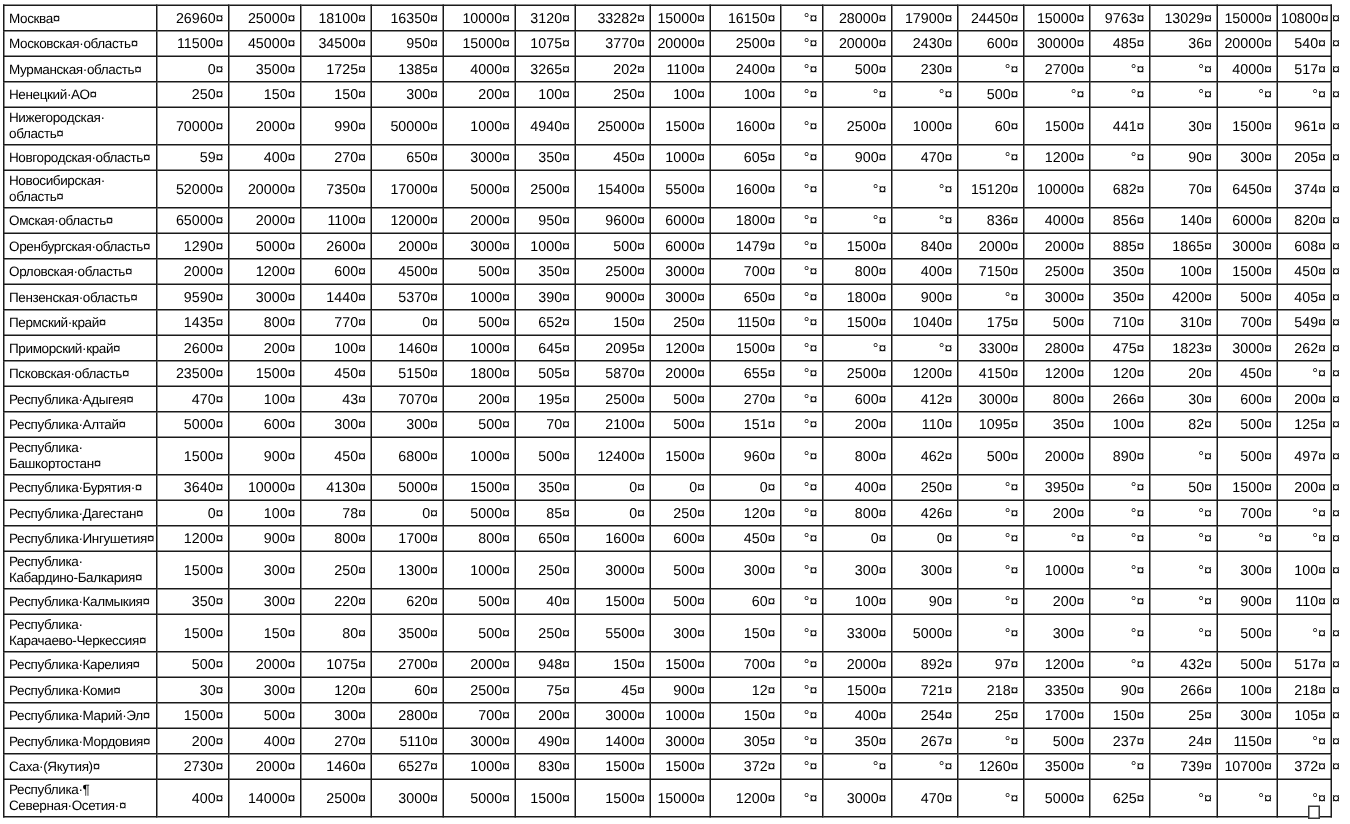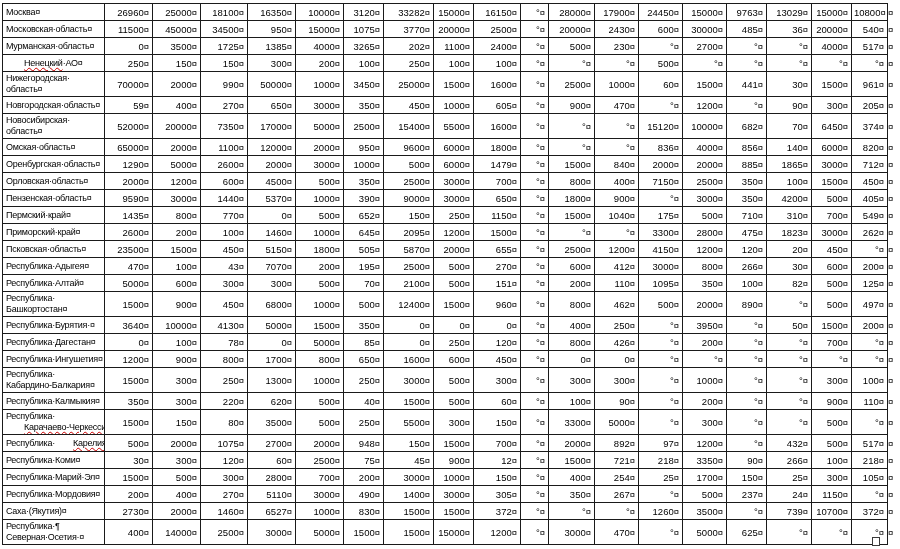--- a/index.html
+++ b/index.html
@@ -25,25 +25,23 @@
     text-align:left;padding-left:3px;
     font-size:9px;letter-spacing:-0.25px;
   }
   td.value-cell{text-align:right;padding-right:3px;}
   td.row-end{
     border:none;height:14px;
     padding:0;text-align:left;overflow:hidden;
   }
   td.row-end span{display:inline-block;width:12px;font-size:9.5px;}
   .misspelled{
-    text-decoration:underline;
     text-decoration-style:wavy;
     text-decoration-color:#cc0000;
     text-decoration-thickness:1px;
-    margin-left:18px;
   }
   .eot-square{
     position:absolute;left:872px;top:537px;
     width:6px;height:7px;border:1px solid #3a3a3a;background:#fff;
   }
 </style>
 </head>
 <body>
 
 <div class="page">
@@ -159,21 +157,21 @@
           <td class="value-cell">°¤</td>
           <td class="row-end"><span>¤</span></td>
         </tr>
         <tr>
           <td class="name-cell">Нижегородская·<br>область¤</td>
           <td class="value-cell">70000¤</td>
           <td class="value-cell">2000¤</td>
           <td class="value-cell">990¤</td>
           <td class="value-cell">50000¤</td>
           <td class="value-cell">1000¤</td>
-          <td class="value-cell">3450¤</td>
+          <td class="value-cell">4940¤</td>
           <td class="value-cell">25000¤</td>
           <td class="value-cell">1500¤</td>
           <td class="value-cell">1600¤</td>
           <td class="value-cell">°¤</td>
           <td class="value-cell">2500¤</td>
           <td class="value-cell">1000¤</td>
           <td class="value-cell">60¤</td>
           <td class="value-cell">1500¤</td>
           <td class="value-cell">441¤</td>
           <td class="value-cell">30¤</td>
@@ -259,21 +257,21 @@
           <td class="value-cell">6000¤</td>
           <td class="value-cell">1479¤</td>
           <td class="value-cell">°¤</td>
           <td class="value-cell">1500¤</td>
           <td class="value-cell">840¤</td>
           <td class="value-cell">2000¤</td>
           <td class="value-cell">2000¤</td>
           <td class="value-cell">885¤</td>
           <td class="value-cell">1865¤</td>
           <td class="value-cell">3000¤</td>
-          <td class="value-cell">712¤</td>
+          <td class="value-cell">608¤</td>
           <td class="row-end"><span>¤</span></td>
         </tr>
         <tr>
           <td class="name-cell">Орловская·область¤</td>
           <td class="value-cell">2000¤</td>
           <td class="value-cell">1200¤</td>
           <td class="value-cell">600¤</td>
           <td class="value-cell">4500¤</td>
           <td class="value-cell">500¤</td>
           <td class="value-cell">350¤</td>

